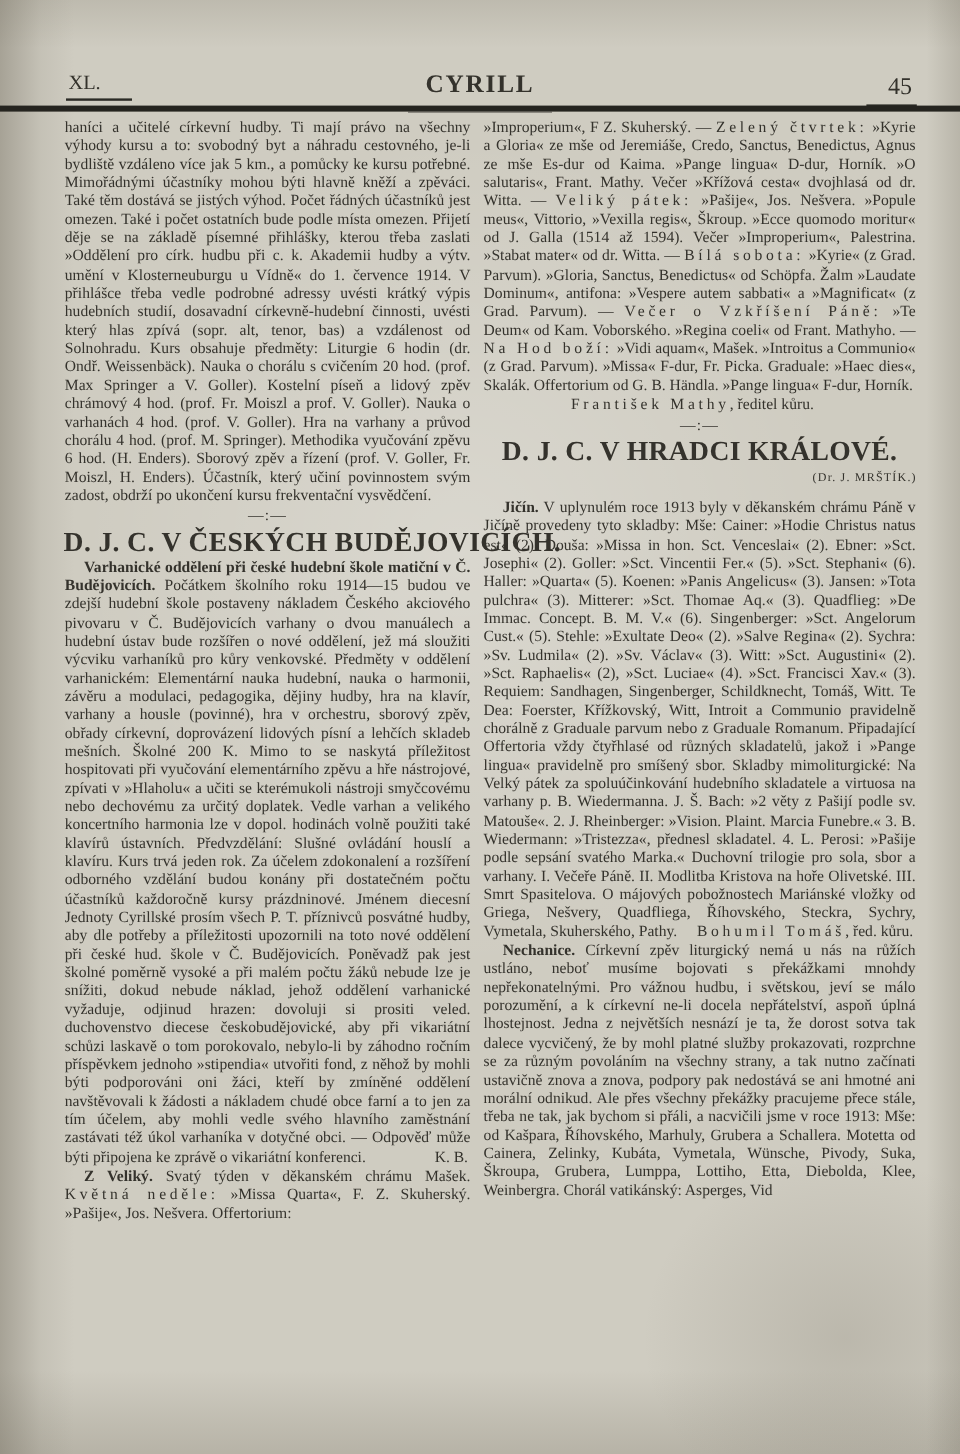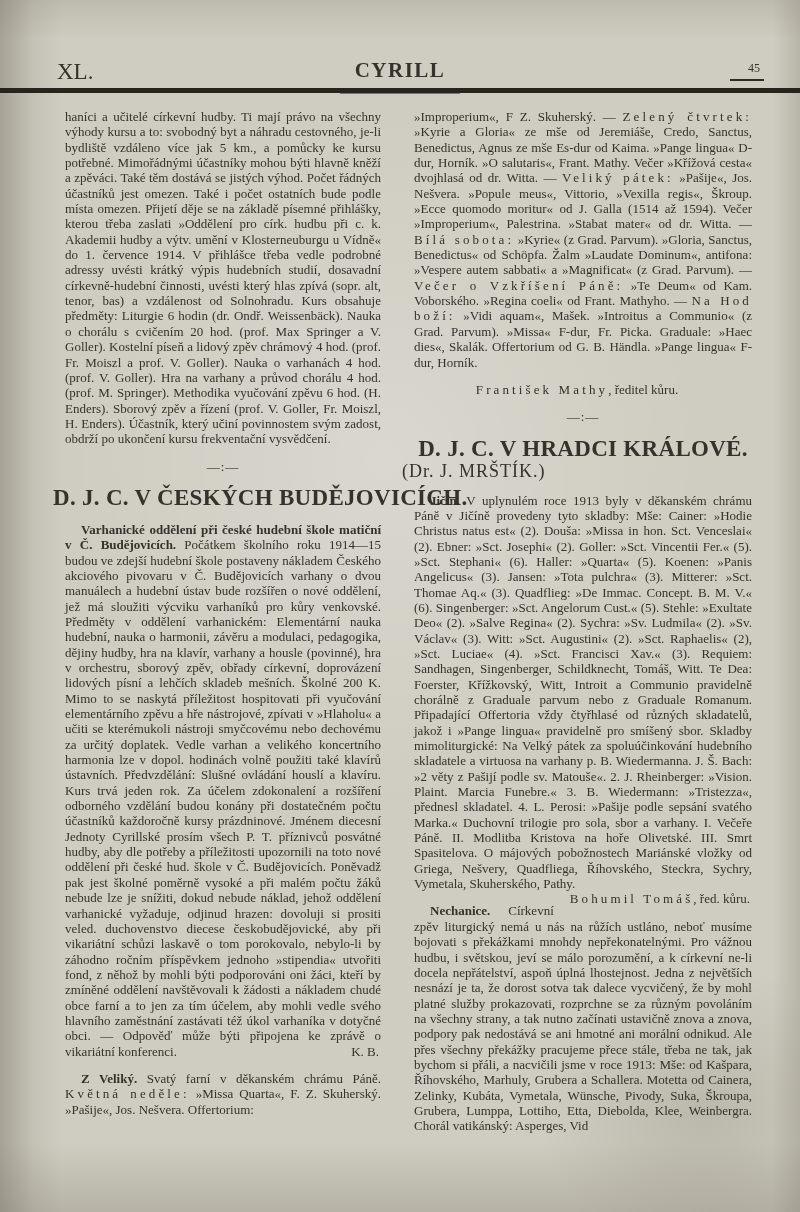--- a/index.html
+++ b/index.html
@@ -13,75 +13,75 @@
       linear-gradient(90deg, rgba(105,99,85,0.40) 0px, rgba(105,99,85,0.10) 34px, rgba(105,99,85,0) 62px),
       linear-gradient(270deg, rgba(105,99,85,0.22) 0px, rgba(105,99,85,0) 28px),
       linear-gradient(0deg, rgba(112,106,90,0.26) 0px, rgba(112,106,90,0) 70px),
       linear-gradient(180deg, rgba(112,106,90,0.18) 0px, rgba(112,106,90,0) 40px),
       #cfccc1;
     font-family: "Liberation Serif", "DejaVu Serif", serif;
     color: #34322c;
   }
   .header { position: absolute; top: 56px; left: 0; width: 800px; height: 32px; }
   .vol {
-    position: absolute; left: 55px; top: 3px; font-size: 23px;
+    position: absolute; left: 55px; top: 3px; font-size: 17px;
     padding: 0 26px 3px 2px; border-bottom: 2px solid #2c2b26;
   }
   .journal-title {
     position: absolute; left: 0; right: 0; top: 0; margin: 2px;
     text-align: center; font-size: 21px; font-weight: bold; letter-spacing: 1.5px;
   }
   .pageno {
-    position: absolute; right: 36px; top: 5px; font-size: 12px;
+    position: absolute; right: 36px; top: 5px; font-size: 20px;
     padding: 0 4px 3px 18px; border-bottom: 2px solid #2c2b26;
   }
   .rule { position: absolute; top: 88px; left: 0; width: 800px; height: 5px; background: #25241f; }
   .rule::after {
     content: ""; position: absolute; left: 340px; top: 5px; width: 120px; height: 1px;
     background: rgba(37,36,31,0.5);
   }
   .col {
     position: absolute; top: 97px;
     font-size: 13px; line-height: 15.35px;
     text-align: justify;
   }
   #col-left  { left: 53px;  width: 340px; }
   #col-right { left: 402px; width: 362px; }
-  .col p { margin: 12px; }
+  .col p { margin: 1px; }
   .col p.indent { text-indent: 16px; }
   .lead { font-weight: bold; }
   .sp { letter-spacing: 0.24em; }
   .divider { text-align: center; letter-spacing: 1px; margin: 8px 0 2px; text-indent: 0; }
   .sec-title {
     margin: 3px 0 1px; text-align: center; white-space: nowrap;
     font-size: 23px; font-weight: bold; letter-spacing: 0.3px; line-height: 24px;
   }
   .sec-author {
-    margin: 0 0 7px; text-align: left;
-    font-size: 18px; font-weight: normal; letter-spacing: 1px; line-height: 19px;
+    margin: 0 0 7px; text-align: right;
+    font-size: 10px; font-weight: normal; letter-spacing: 1px; line-height: 19px;
   }
   .signature { text-align: center; padding-right: 12px; text-indent: 0; }
   .tail { float: right; padding-right: 2px; }
 </style>
 </head>
 <body>
 
 <div>
   <div class="header">
     <span class="vol">XL.</span>
     <h1 class="journal-title">CYRILL</h1>
     <span class="pageno">45</span>
   </div>
   <div class="rule"></div>
   <div class="col" id="col-left">
       <p><span>haníci a učitelé církevní hudby. Ti mají právo na všechny výhody kursu a to: svobodný byt a náhradu cestovného, je-li bydliště vzdáleno více jak 5 km., a pomůcky ke kursu potřebné. Mimořádnými účastníky mohou býti hlavně kněží a zpěváci. Také těm dostává se jistých výhod. Počet řádných účastníků jest omezen. Také i počet ostatních bude podle místa omezen. Přijetí děje se na základě písemné přihlášky, kterou třeba zaslati »Oddělení pro círk. hudbu při c. k. Akademii hudby a výtv. umění v Klosterneuburgu u Vídně« do 1. července 1914. V přihlášce třeba vedle podrobné adressy uvésti krátký výpis hudebních studií, dosavadní církevně-hudební činnosti, uvésti který hlas zpívá (sopr. alt, tenor, bas) a vzdálenost od Solnohradu. Kurs obsahuje předměty: Liturgie 6 hodin (dr. Ondř. Weissenbäck). Nauka o chorálu s cvičením 20 hod. (prof. Max Springer a V. Goller). Kostelní píseň a lidový zpěv chrámový 4 hod. (prof. Fr. Moiszl a prof. V. Goller). Nauka o varhanách 4 hod. (prof. V. Goller). Hra na varhany a průvod chorálu 4 hod. (prof. M. Springer). Methodika vyučování zpěvu 6 hod. (H. Enders). Sborový zpěv a řízení (prof. V. Goller, Fr. Moiszl, H. Enders). Účastník, který učiní povinnostem svým zadost, obdrží po ukončení kursu frekventační vysvědčení.</span></p>
       <p class="divider">—:—</p>
       <h2 class="sec-title">D. J. C. V ČESKÝCH BUDĚJOVICÍCH.</h2>
       <p class="indent"><span class="lead">Varhanické oddělení při české hudební škole matiční v Č. Budějovicích.</span><span> Počátkem školního roku 1914—15 budou ve zdejší hudební škole postaveny nákladem Českého akciového pivovaru v Č. Budějovicích varhany o dvou manuálech a hudební ústav bude rozšířen o nové oddělení, jež má sloužiti výcviku varhaníků pro kůry venkovské. Předměty v oddělení varhanickém: Elementární nauka hudební, nauka o harmonii, závěru a modulaci, pedagogika, dějiny hudby, hra na klavír, varhany a housle (povinné), hra v orchestru, sborový zpěv, obřady církevní, doprovázení lidových písní a lehčích skladeb mešních. Školné 200 K. Mimo to se naskytá příležitost hospitovati při vyučování elementárního zpěvu a hře nástrojové, zpívati v »Hlaholu« a učiti se kterémukoli nástroji smyčcovému nebo dechovému za určitý doplatek. Vedle varhan a velikého koncertního harmonia lze v dopol. hodinách volně použiti také klavírů ústavních. Předvzdělání: Slušné ovládání houslí a klavíru. Kurs trvá jeden rok. Za účelem zdokonalení a rozšíření odborného vzdělání budou konány při dostatečném počtu účastníků každoročně kursy prázdninové. Jménem diecesní Jednoty Cyrillské prosím všech P. T. příznivců posvátné hudby, aby dle potřeby a příležitosti upozornili na toto nové oddělení při české hud. škole v Č. Budějovicích. Poněvadž pak jest školné poměrně vysoké a při malém počtu žáků nebude lze je snížiti, dokud nebude náklad, jehož oddělení varhanické vyžaduje, odjinud hrazen: dovoluji si prositi veled. duchovenstvo diecese českobudějovické, aby při vikariátní schůzi laskavě o tom porokovalo, nebylo-li by záhodno ročním příspěvkem jednoho »stipendia« utvořiti fond, z něhož by mohli býti podporováni oni žáci, kteří by zmíněné oddělení navštěvovali k žádosti a nákladem chudé obce farní a to jen za tím účelem, aby mohli vedle svého hlavního zaměstnání zastávati též úkol varhaníka v dotyčné obci. — Odpověď může býti připojena ke zprávě o vikariátní konferenci.</span><span class="tail"><span>K. B.</span></span></p>
-      <p class="indent"><span class="lead">Z Veliký.</span><span> Svatý farní v děkanském chrámu Páně. </span><span class="sp">Květná neděle:</span><span> »Missa Quarta«, F. Z. Skuherský. »Pašije«, Jos. Nešvera. Offertorium:</span></p>
+      <p class="indent"><span class="lead">Z Veliký.</span><span> Svatý týden v děkanském chrámu Mašek. </span><span class="sp">Květná neděle:</span><span> »Missa Quarta«, F. Z. Skuherský. »Pašije«, Jos. Nešvera. Offertorium:</span></p>
     </div>
   <div class="col" id="col-right">
       <p><span>»Improperium«, F Z. Skuherský. — </span><span class="sp">Zelený čtvrtek:</span><span> »Kyrie a Gloria« ze mše od Jeremiáše, Credo, Sanctus, Benedictus, Agnus ze mše Es-dur od Kaima. »Pange lingua« D-dur, Horník. »O salutaris«, Frant. Mathy. Večer »Křížová cesta« dvojhlasá od dr. Witta. — </span><span class="sp">Veliký pátek:</span><span> »Pašije«, Jos. Nešvera. »Popule meus«, Vittorio, »Vexilla regis«, Škroup. »Ecce quomodo moritur« od J. Galla (1514 až 1594). Večer »Improperium«, Palestrina. »Stabat mater« od dr. Witta. — </span><span class="sp">Bílá sobota:</span><span> »Kyrie« (z Grad. Parvum). »Gloria, Sanctus, Benedictus« od Schöpfa. Žalm »Laudate Dominum«, antifona: »Vespere autem sabbati« a »Magnificat« (z Grad. Parvum). — </span><span class="sp">Večer o Vzkříšení Páně:</span><span> »Te Deum« od Kam. Voborského. »Regina coeli« od Frant. Mathyho. — </span><span class="sp">Na Hod boží:</span><span> »Vidi aquam«, Mašek. »Introitus a Communio« (z Grad. Parvum). »Missa« F-dur, Fr. Picka. Graduale: »Haec dies«, Skalák. Offertorium od G. B. Händla. »Pange lingua« F-dur, Horník.</span></p>
       <p class="signature"><span class="sp">František Mathy</span><span>, ředitel kůru.</span></p>
       <p class="divider">—:—</p>
       <h2 class="sec-title">D. J. C. V HRADCI KRÁLOVÉ.</h2>
       <h3 class="sec-author">(Dr. J. MRŠTÍK.)</h3>
       <p class="indent"><span class="lead">Jičín.</span><span> V uplynulém roce 1913 byly v děkanském chrámu Páně v Jičíně provedeny tyto skladby: Mše: Cainer: »Hodie Christus natus est« (2). Douša: »Missa in hon. Sct. Venceslai« (2). Ebner: »Sct. Josephi« (2). Goller: »Sct. Vincentii Fer.« (5). »Sct. Stephani« (6). Haller: »Quarta« (5). Koenen: »Panis Angelicus« (3). Jansen: »Tota pulchra« (3). Mitterer: »Sct. Thomae Aq.« (3). Quadflieg: »De Immac. Concept. B. M. V.« (6). Singenberger: »Sct. Angelorum Cust.« (5). Stehle: »Exultate Deo« (2). »Salve Regina« (2). Sychra: »Sv. Ludmila« (2). »Sv. Václav« (3). Witt: »Sct. Augustini« (2). »Sct. Raphaelis« (2), »Sct. Luciae« (4). »Sct. Francisci Xav.« (3). Requiem: Sandhagen, Singenberger, Schildknecht, Tomáš, Witt. Te Dea: Foerster, Křížkovský, Witt, Introit a Communio pravidelně chorálně z Graduale parvum nebo z Graduale Romanum. Připadající Offertoria vždy čtyřhlasé od různých skladatelů, jakož i »Pange lingua« pravidelně pro smíšený sbor. Skladby mimoliturgické: Na Velký pátek za spoluúčinkování hudebního skladatele a virtuosa na varhany p. B. Wiedermanna. J. Š. Bach: »2 věty z Pašijí podle sv. Matouše«. 2. J. Rheinberger: »Vision. Plaint. Marcia Funebre.« 3. B. Wiedermann: »Tristezza«, přednesl skladatel. 4. L. Perosi: »Pašije podle sepsání svatého Marka.« Duchovní trilogie pro sola, sbor a varhany. I. Večeře Páně. II. Modlitba Kristova na hoře Olivetské. III. Smrt Spasitelova. O májových pobožnostech Mariánské vložky od Griega, Nešvery, Quadfliega, Říhovského, Steckra, Sychry, Vymetala, Skuherského, Pathy.</span><span class="tail"><span class="sp">Bohumil Tomáš</span><span>, řed. kůru.</span></span></p>
       <p class="indent"><span class="lead">Nechanice.</span><span> Církevní zpěv liturgický nemá u nás na růžích ustláno, neboť musíme bojovati s překážkami mnohdy nepřekonatelnými. Pro vážnou hudbu, i světskou, jeví se málo porozumění, a k církevní ne-li docela nepřátelství, aspoň úplná lhostejnost. Jedna z největších nesnází je ta, že dorost sotva tak dalece vycvičený, že by mohl platné služby prokazovati, rozprchne se za různým povoláním na všechny strany, a tak nutno začínati ustavičně znova a znova, podpory pak nedostává se ani hmotné ani morální odnikud. Ale přes všechny překážky pracujeme přece stále, třeba ne tak, jak bychom si přáli, a nacvičili jsme v roce 1913: Mše: od Kašpara, Říhovského, Marhuly, Grubera a Schallera. Motetta od Cainera, Zelinky, Kubáta, Vymetala, Wünsche, Pivody, Suka, Škroupa, Grubera, Lumppa, Lottiho, Etta, Diebolda, Klee, Weinbergra. Chorál vatikánský: Asperges, Vid</span></p>
     </div>

